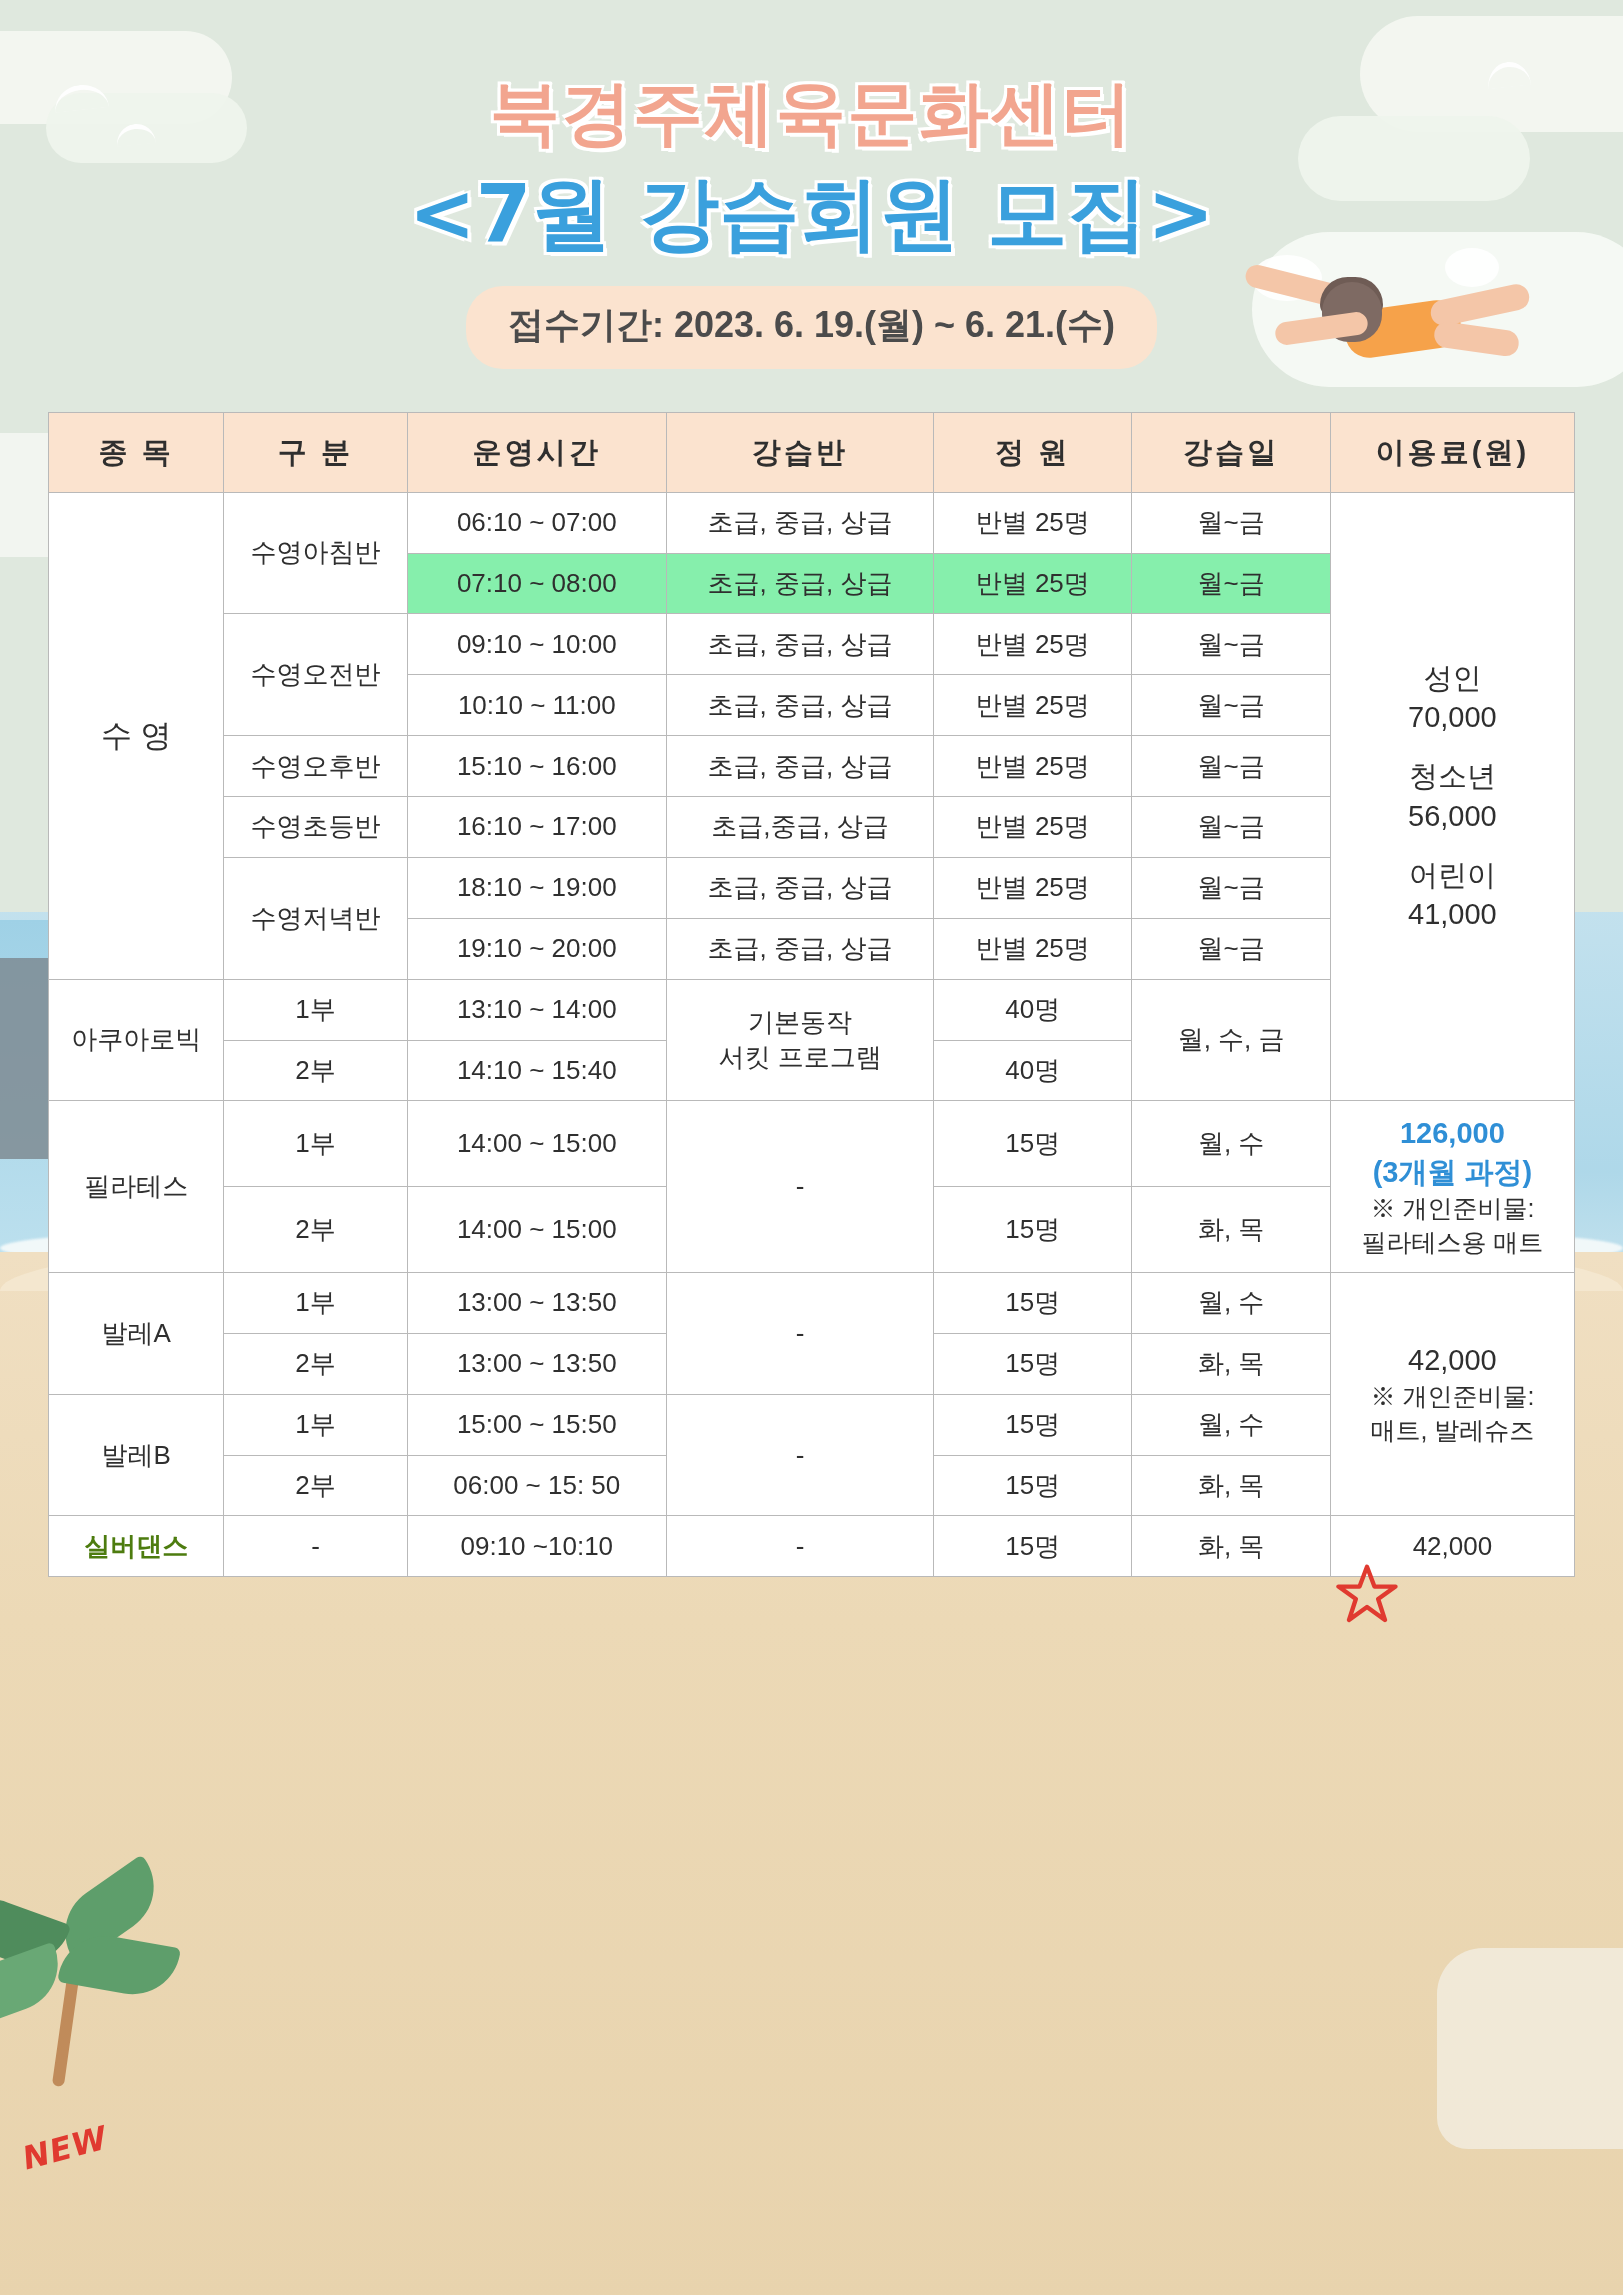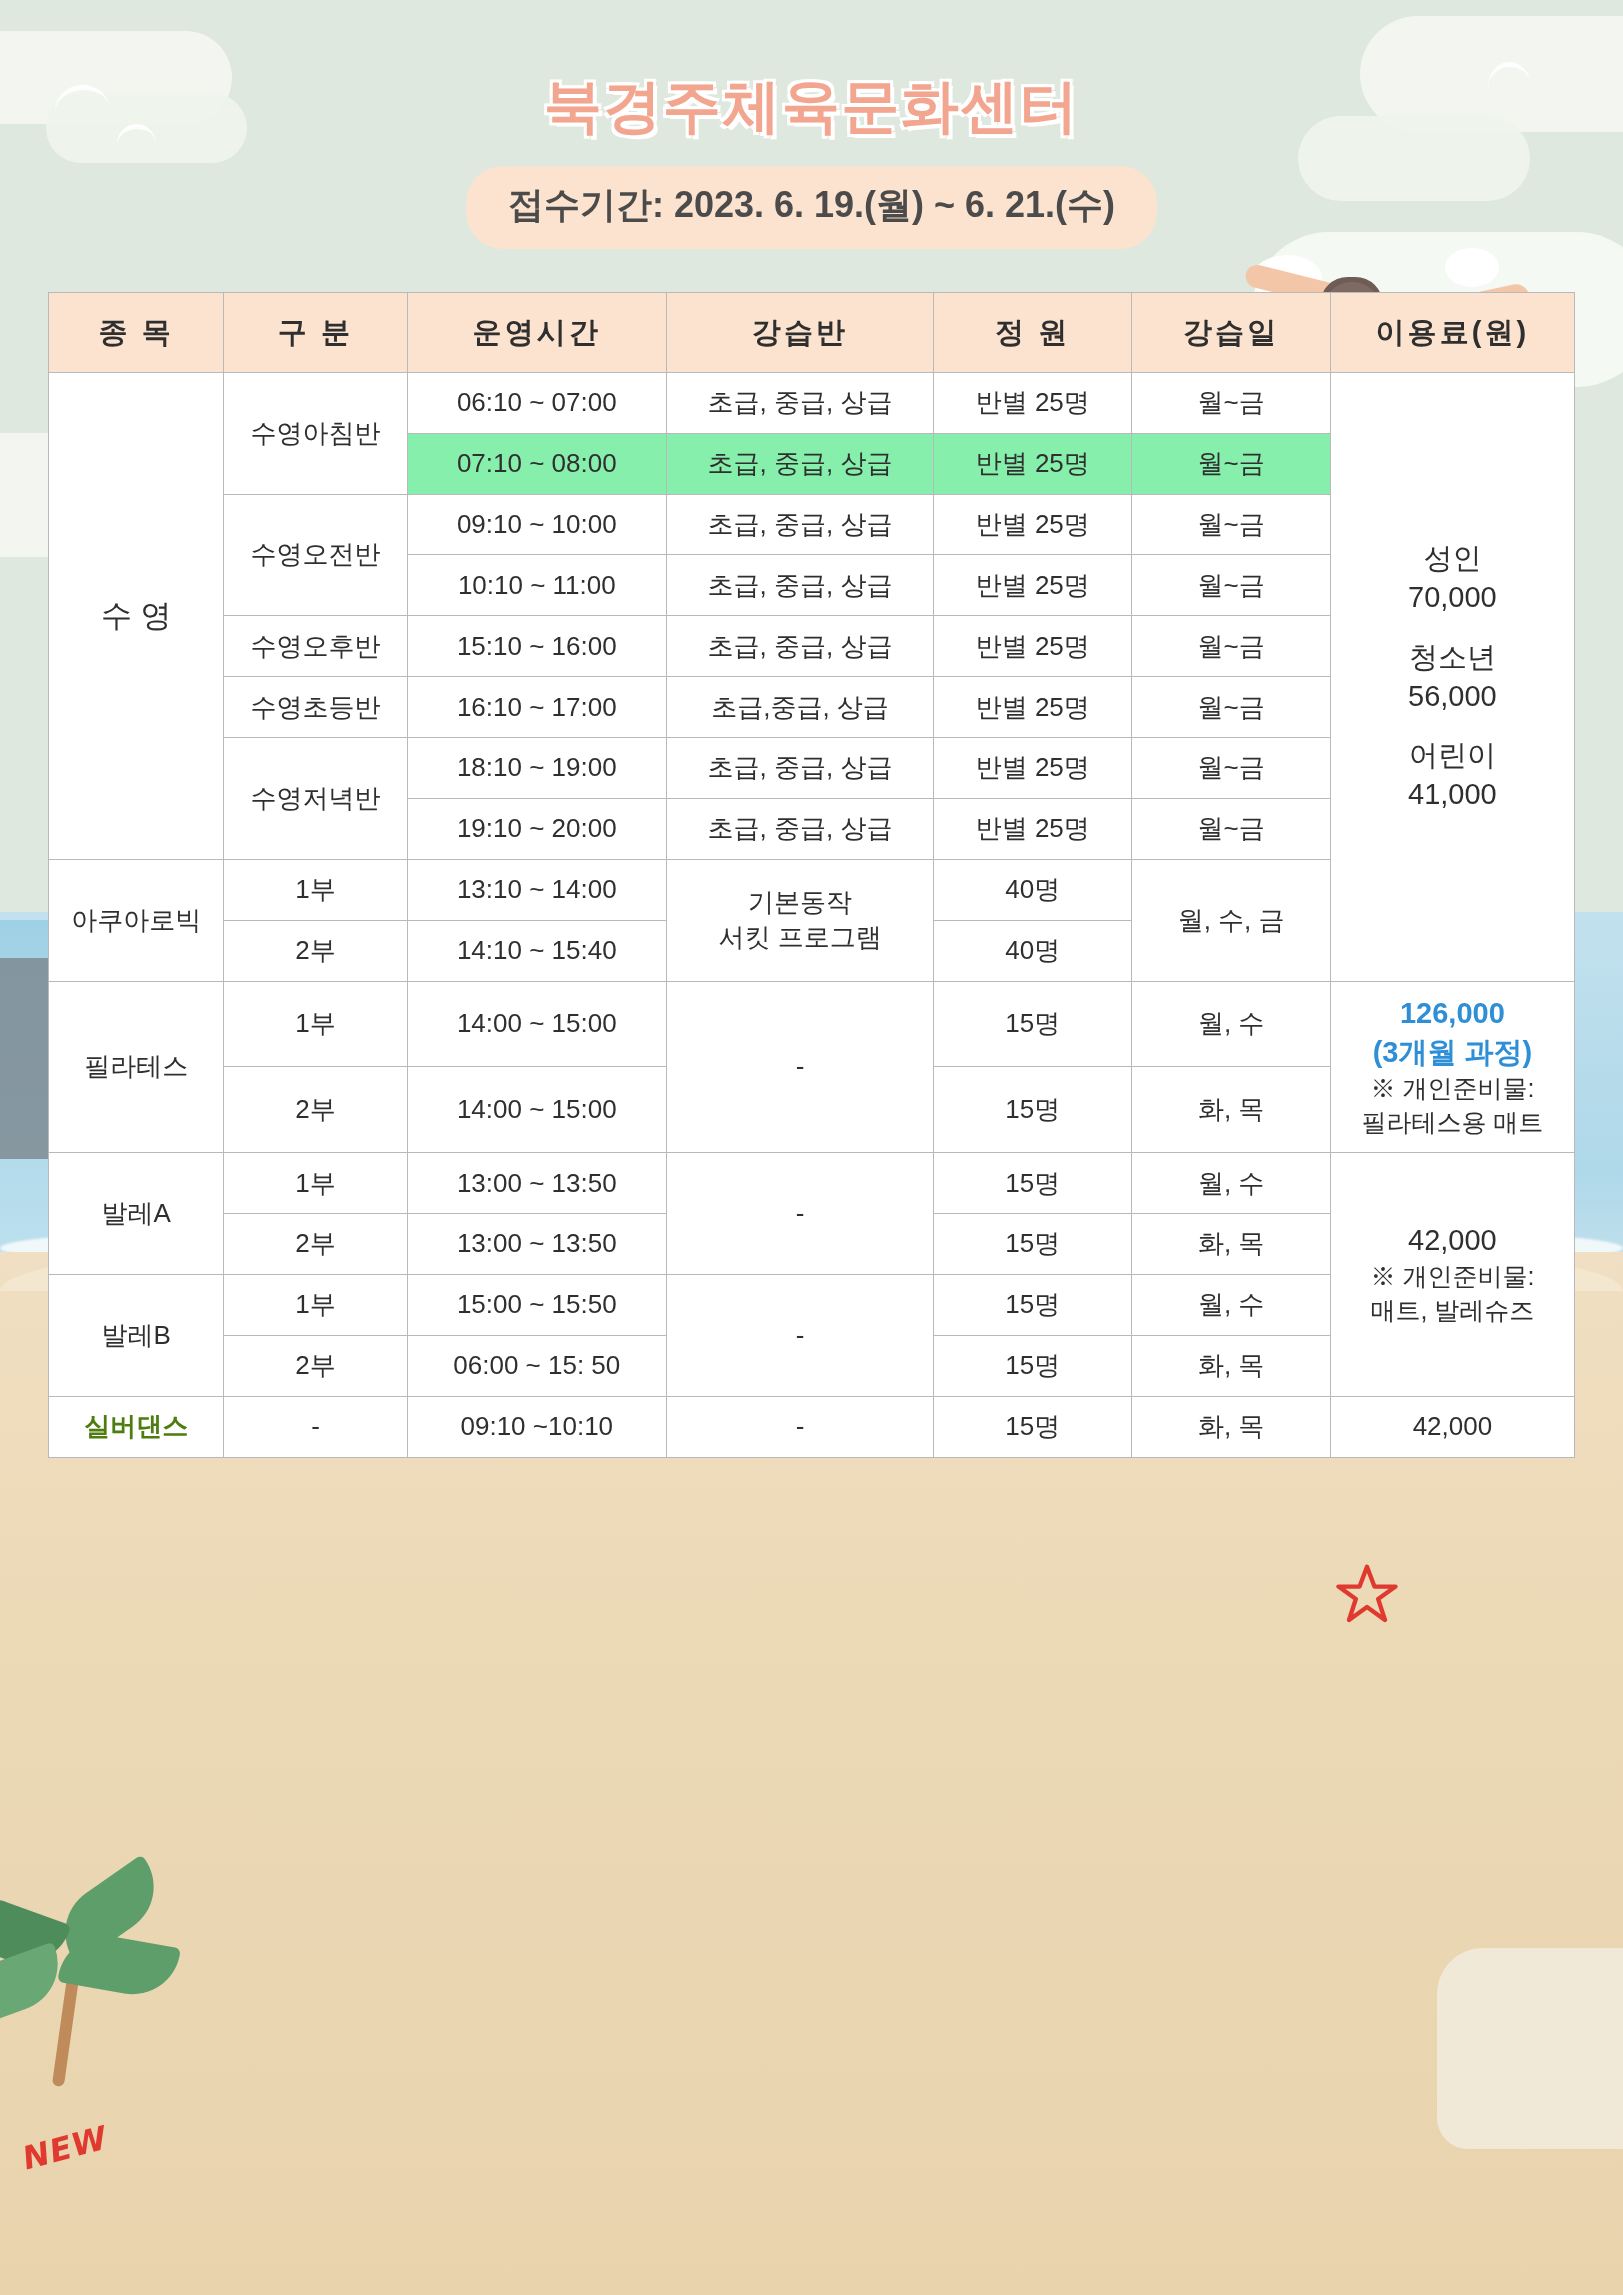--- a/index.html
+++ b/index.html
@@ -181,21 +181,21 @@
 
   
   .header {
     position: relative;
     z-index: 5;
     padding-top: 73px;
     text-align: center;
   }
   .title-main {
     font-family: "DejaVu Sans", "Liberation Sans", sans-serif;
-    font-size: 58px;
+    font-size: 70px;
     font-weight: bold;
     color: #f2a58f;
     letter-spacing: 1.5px;
     text-shadow:
        3.9px 3.9px 0 #ffffff,
       -3.1px -3.1px 0 #ffffff,
       -3.1px  3.1px 0 #ffffff,
        3.1px -3.1px 0 #ffffff,
        0 0 1.5px #ffffff;
     line-height: 1.15;
@@ -335,20 +335,21 @@
     <div class="leg leg2"></div>
     <div class="cap"></div>
     <div class="head"></div>
     <div class="goggles"></div>
     <div class="arm arm2"></div>
   </div>
 </div>
 
 <div class="header">
   <div class="title-main">북경주체육문화센터</div>
+  <div class="title-sub">&lt;7월 강습회원 모집&gt;</div>
   <div class="period-wrap">
     <div class="period">접수기간: 2023. 6. 19.(월) ~ 6. 21.(수)</div>
   </div>
 </div>
 
 <div class="table-wrap">
   <table class="schedule">
     <colgroup>
       <col style="width:11.5%">
       <col style="width:12%">

